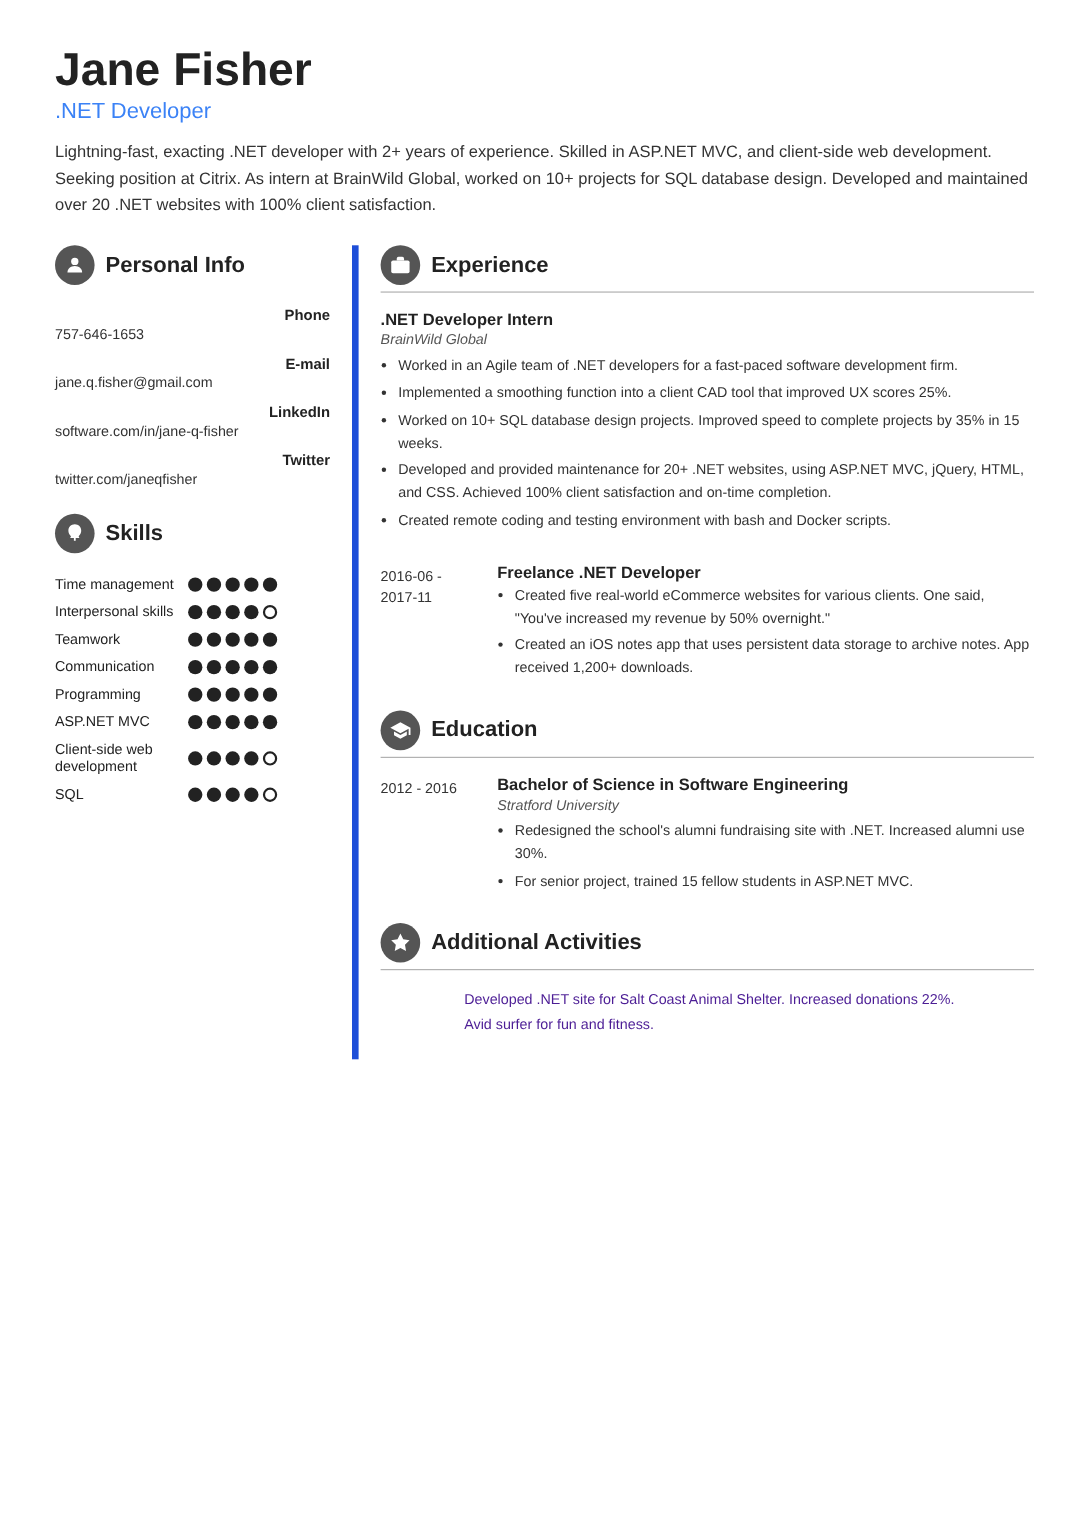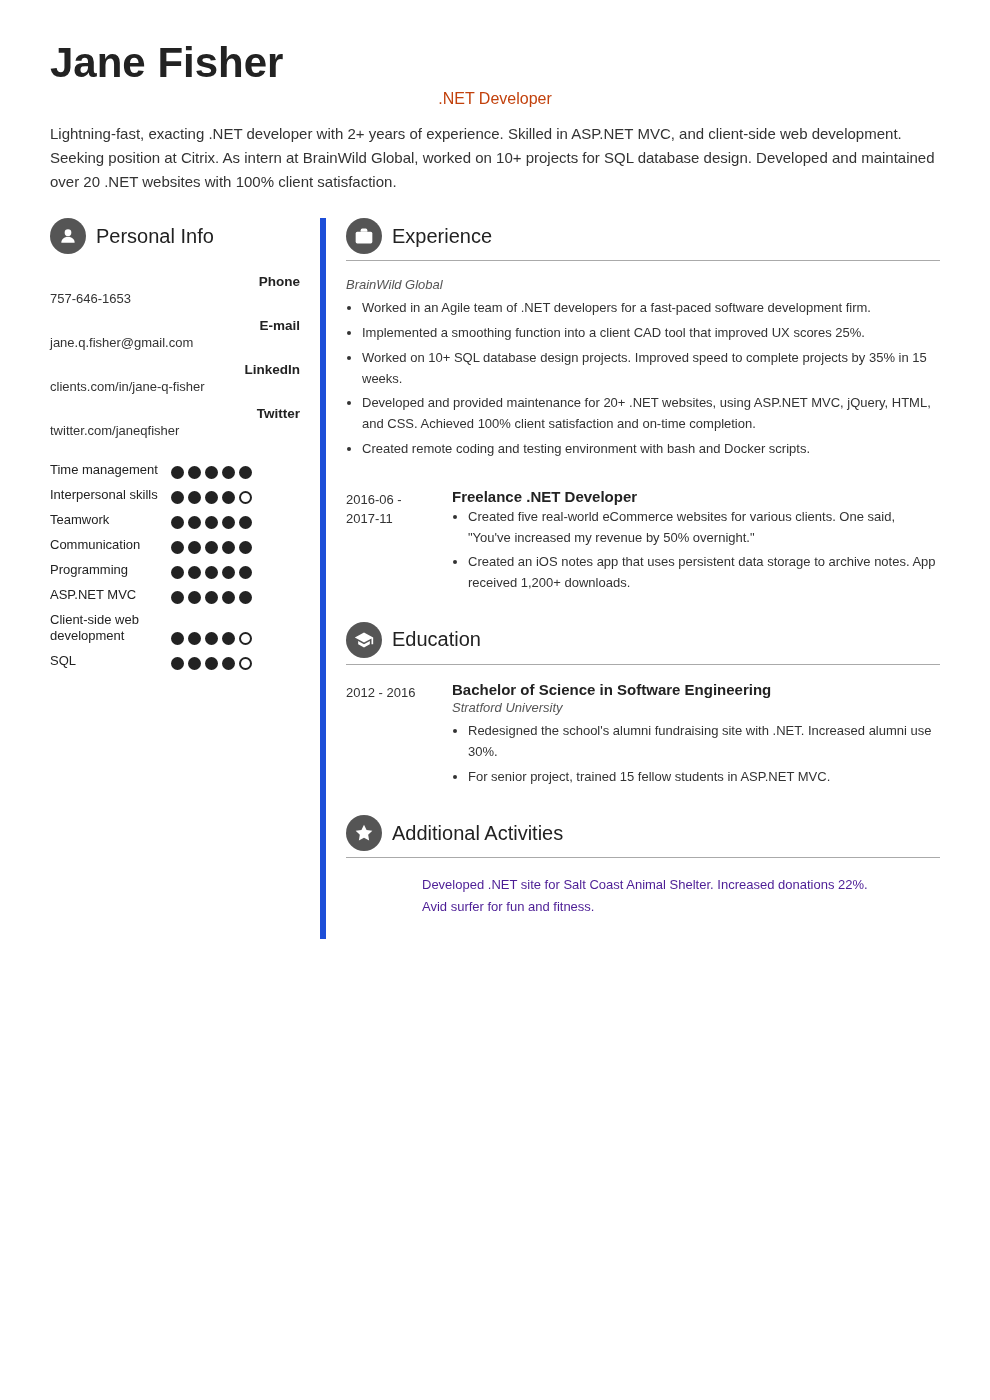--- a/index.html
+++ b/index.html
@@ -12,24 +12,23 @@
       min-height: 1400px;
       padding: 40px 50px;
     }
     .name {
       font-size: 42px;
       font-weight: 900;
       line-height: 1.1;
       margin-bottom: 4px;
     }
     .title {
-      font-size: 16px;
-      color: #c2410c;
+      font-size: 20px;
+      color: #3b82f6;
       margin-bottom: 14px;
-      text-align: center;
     }
     .summary {
       font-size: 15px;
       color: #333;
       line-height: 1.6;
       margin-bottom: 24px;
     }
     .two-col {
       display: flex;
       gap: 0;
@@ -59,21 +58,21 @@
       background: #555;
       display: flex;
       align-items: center;
       justify-content: center;
       flex-shrink: 0;
       color: #fff;
       font-size: 18px;
     }
     .section-header h2 {
       font-size: 20px;
-      font-weight: 400;
+      font-weight: 700;
     }
     .right-col .section-header {
       border-bottom: 1px solid #aaa;
       padding-bottom: 6px;
       margin-bottom: 16px;
     }
     .info-label {
       font-weight: 700;
       font-size: 13.5px;
       margin-top: 12px;
@@ -82,21 +81,21 @@
     }
     .info-value {
       font-size: 13px;
       color: #333;
     }
     .skills-section {
       margin-top: 24px;
     }
     .skill-row {
       display: flex;
-      align-items: flex-end;
+      align-items: center;
       margin-bottom: 8px;
       gap: 1px;
     }
     .skill-name {
       font-size: 13px;
       width: 120px;
       flex-shrink: 0;
       line-height: 1.3;
     }
     .skill-dots {
@@ -178,26 +177,34 @@
       </div>
       <h2>Personal Info</h2>
     </div>
 
     <div id="personal-info-fields">
         <p class="info-label">Phone</p>
         <p class="info-value">757-646-1653</p>
         <p class="info-label">E-mail</p>
         <p class="info-value">jane.q.fisher@gmail.com</p>
         <p class="info-label">LinkedIn</p>
-        <p class="info-value">clients.com/in/jane-q-fisher</p>
+        <p class="info-value">software.com/in/jane-q-fisher</p>
         <p class="info-label">Twitter</p>
         <p class="info-value">twitter.com/janeqfisher</p>
       </div>
 
     <div class="skills-section">
+      <div class="section-header">
+        <div class="icon-circle">
+          <svg width="20" height="20" viewBox="0 0 24 24" fill="white">
+            <path d="M12 2C8 2 5 5 5 9c0 2.4 1.1 4.5 2.8 5.9L7 17h10l-.8-2.1C17.9 13.5 19 11.4 19 9c0-4-3-7-7-7zm-1 14v4h2v-4h-2z"></path>
+          </svg>
+        </div>
+        <h2>Skills</h2>
+      </div>
       <div id="skills-list">
           <div class="skill-row">
             <span class="skill-name">Time management</span>
             <span class="skill-dots">
               <span class="dot filled"></span>
               <span class="dot filled"></span>
               <span class="dot filled"></span>
               <span class="dot filled"></span>
               <span class="dot filled"></span>
             </span>
@@ -285,20 +292,21 @@
           <svg width="20" height="20" viewBox="0 0 24 24" fill="white">
             <rect x="2" y="7" width="20" height="14" rx="2" ry="2"></rect>
             <path d="M16 7V5a2 2 0 0 0-2-2h-4a2 2 0 0 0-2 2v2"></path>
           </svg>
         </div>
         <h2>Experience</h2>
       </div>
       <div id="experience-entries">
           <div class="entry">
             <div class="entry-content">
+              <h3>.NET Developer Intern</h3>
               <p class="company">BrainWild Global</p>
               <ul>
                 <li>Worked in an Agile team of .NET developers for a fast-paced software development firm.</li>
                 <li>Implemented a smoothing function into a client CAD tool that improved UX scores 25%.</li>
                 <li>Worked on 10+ SQL database design projects. Improved speed to complete projects by 35% in 15 weeks.</li>
                 <li>Developed and provided maintenance for 20+ .NET websites, using ASP.NET MVC, jQuery, HTML, and CSS. Achieved 100% client satisfaction and on-time completion.</li>
                 <li>Created remote coding and testing environment with bash and Docker scripts.</li>
               </ul>
             </div>
           </div>

